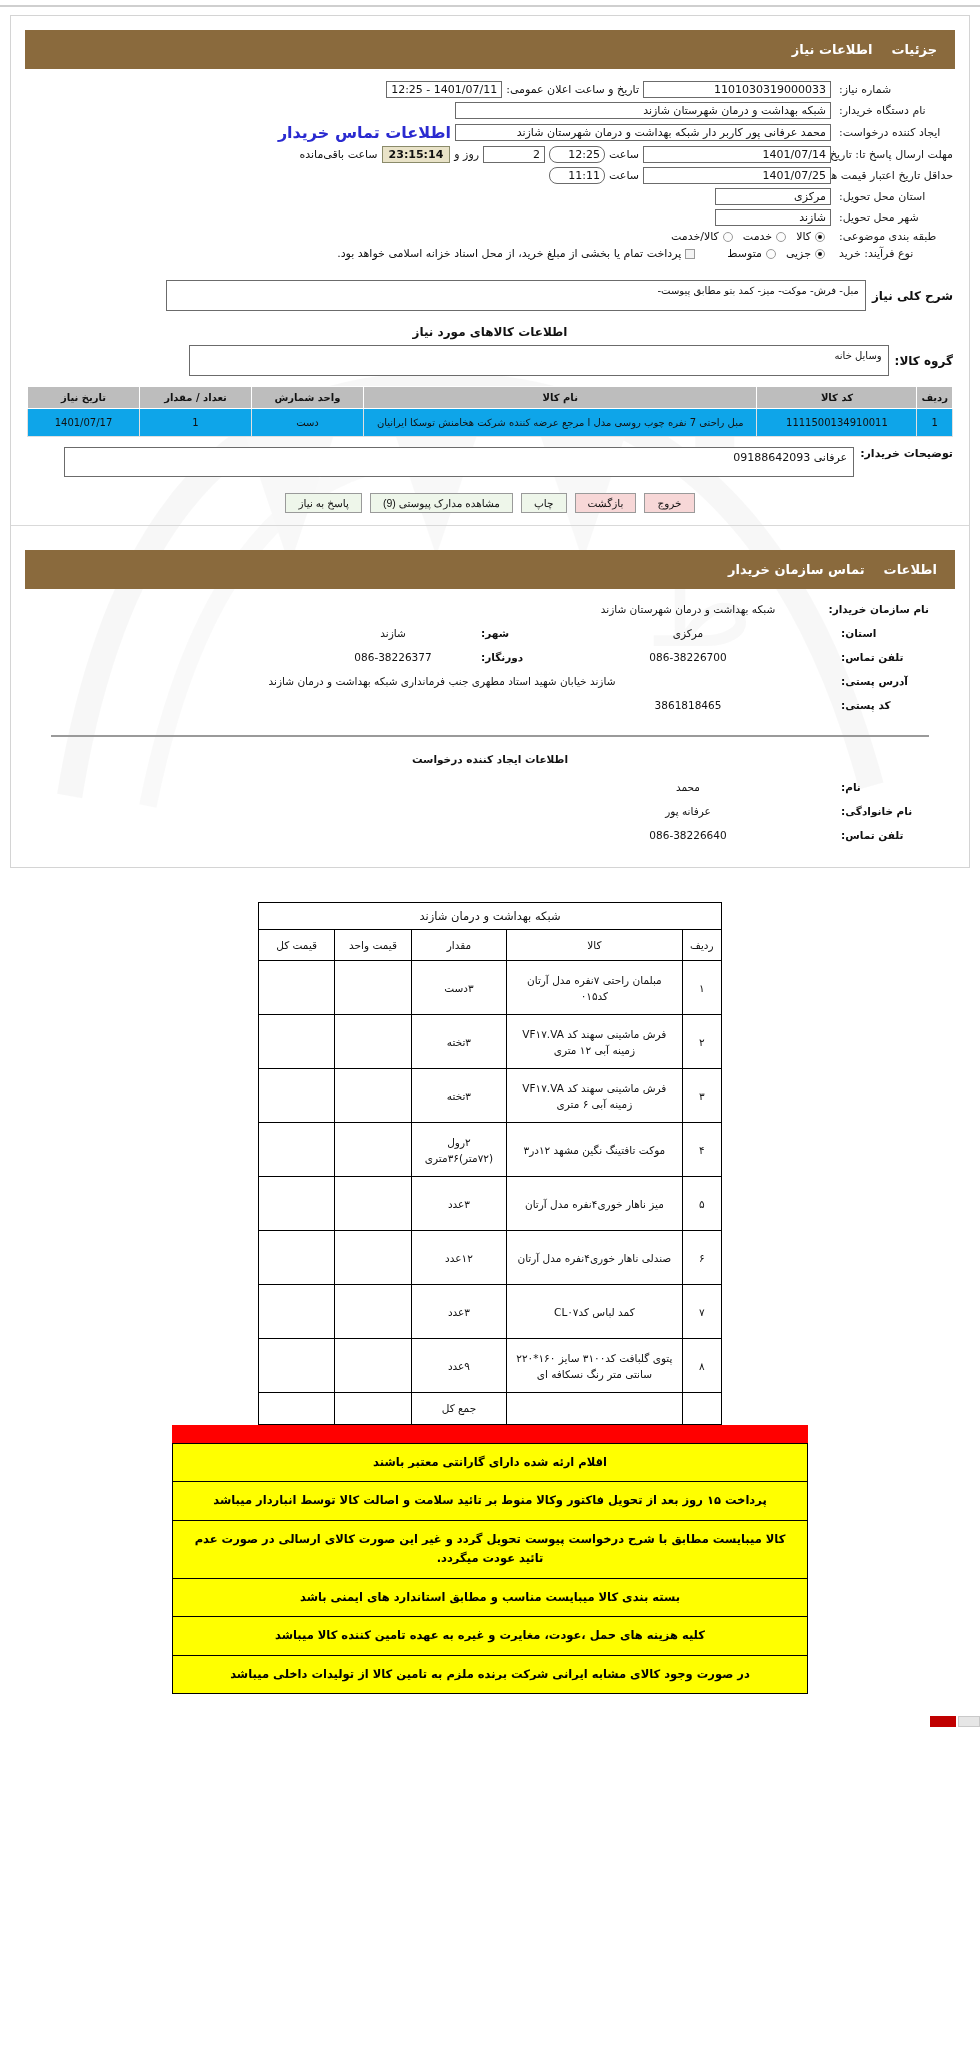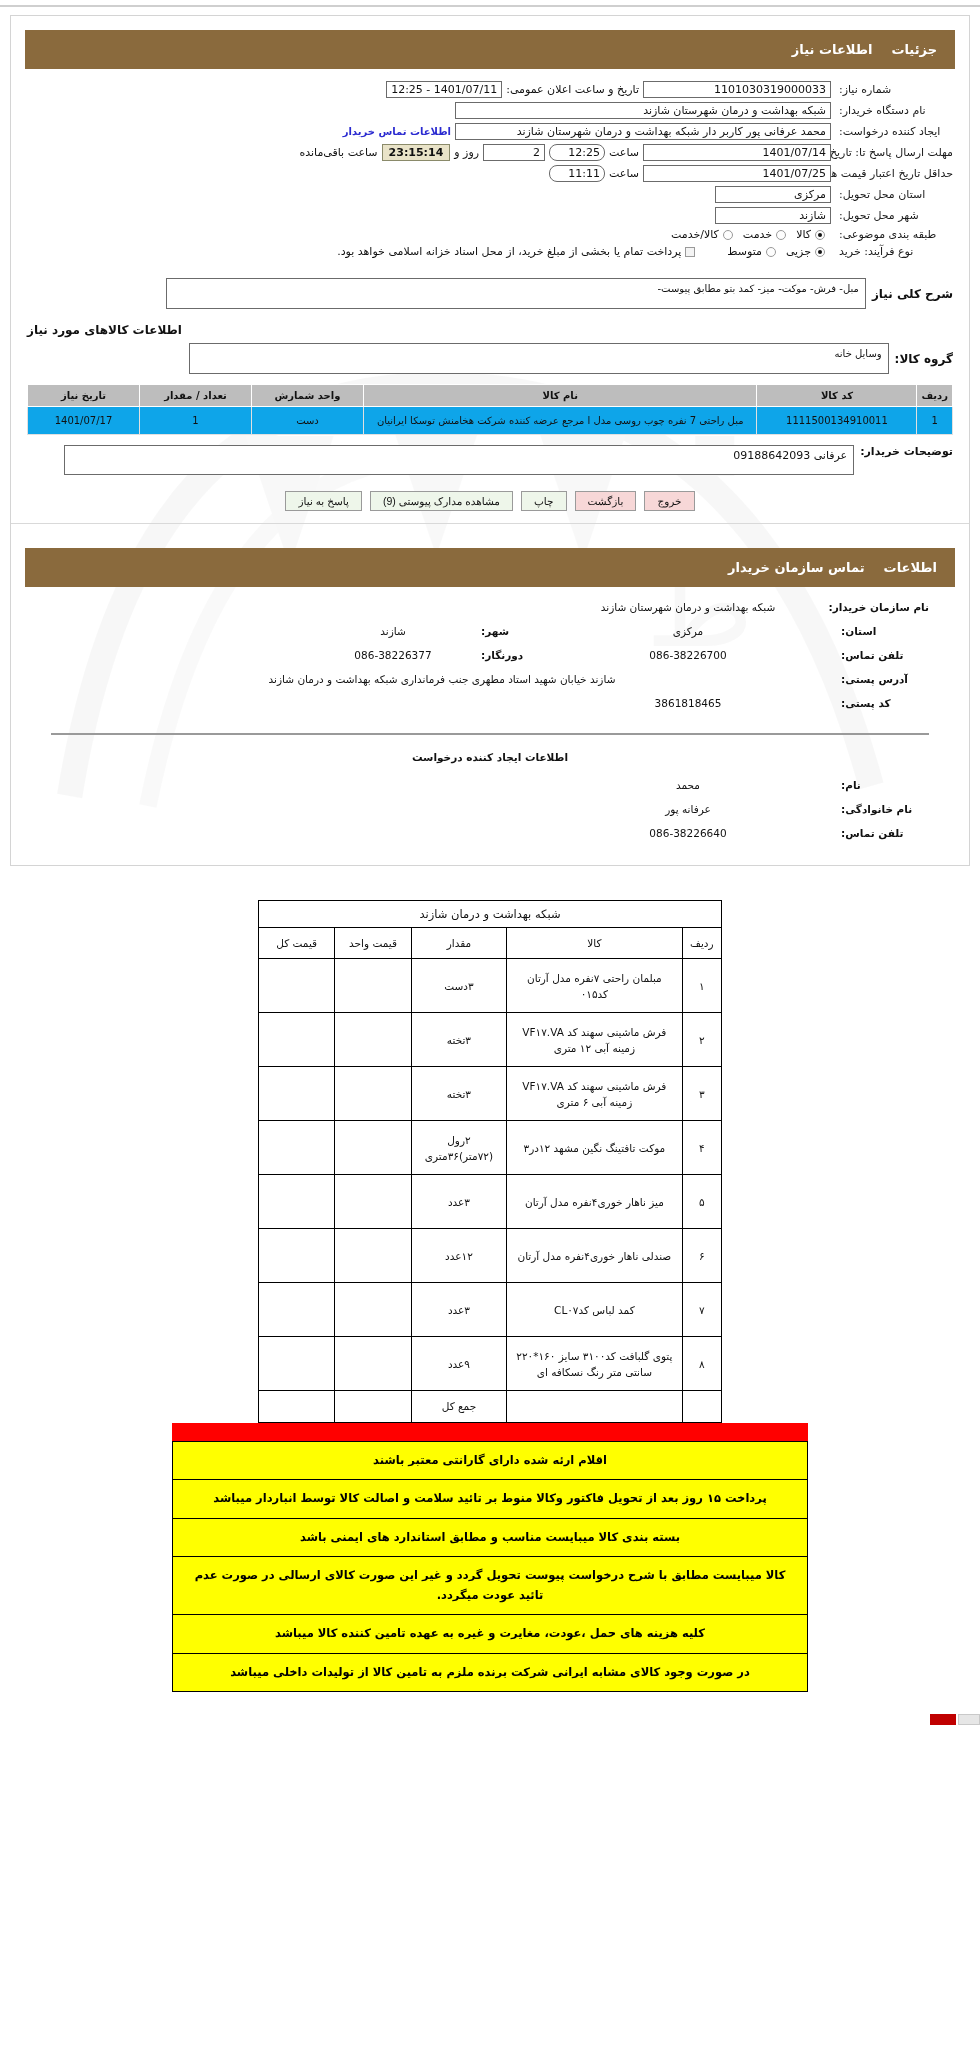--- a/index.html
+++ b/index.html
@@ -104,21 +104,21 @@
   .hl-box {
     background: #e9e3c8;
     border: 1px solid #8a8a6a;
     height: 17px; line-height:15px;
     font-size: 11px; padding: 0 6px;
     text-align:center; color:#111;
     font-weight: bold;
   }
   .link-blue {
     color: #2a2ad0;
-    font-size: 10px;
+    font-size: 16px;
     font-weight: bold;
     text-decoration: none;
     cursor: pointer;
     white-space: nowrap;
   }
 
   
   .radio {
     display: inline-block;
     width: 10px; height: 10px;
@@ -157,21 +157,21 @@
     background: #fff;
     height: 31px; line-height: 20px;
     width: 700px;
     font-size: 10px;
     padding: 0 6px;
     text-align: right;
     color: #111;
   }
   .sub-title {
     font-size: 12px; font-weight: bold; color:#111;
-    text-align: left;
+    text-align: center;
     padding: 14px 16px 6px 16px;
     position: relative; z-index:2;
   }
   .group-row { padding: 0 16px 10px 16px; position:relative; z-index:2; }
 
   
   .items-wrap { padding: 0 16px; position: relative; z-index: 2; }
   table.items {
     width: 100%;
     border-collapse: collapse;
@@ -605,22 +605,22 @@
           <td></td>
           <td></td>
         </tr>
       </tbody>
     </table>
 
     <div class="terms">
       <div class="red-bar"></div>
       <div class="yrow first">اقلام ارئه شده دارای گارانتی معتبر باشند</div>
       <div class="yrow">پرداخت ۱۵ روز بعد از تحویل فاکتور وکالا منوط بر تائید سلامت و اصالت کالا توسط انباردار میباشد</div>
+      <div class="yrow">کالا میبایست مطابق با  شرح درخواست  پیوست تحویل گردد و غیر این صورت کالای ارسالی در صورت عدم تائید عودت میگردد.</div>
       <div class="yrow">بسته بندی کالا میبایست مناسب و مطابق استاندارد های ایمنی باشد</div>
-      <div class="yrow">کالا میبایست مطابق با  شرح درخواست  پیوست تحویل گردد و غیر این صورت کالای ارسالی در صورت عدم تائید عودت میگردد.</div>
       <div class="yrow">کلیه هزینه های حمل ،عودت، مغایرت و غیره به عهده تامین کننده کالا میباشد</div>
       <div class="yrow">در صورت وجود کالای مشابه ایرانی شرکت برنده ملزم به تامین کالا از تولیدات داخلی میباشد</div>
     </div>
   </div>
 
   <div class="footer-strip">
     <span class="fsq"></span>
     <span class="fsq2"></span>
   </div>
 

